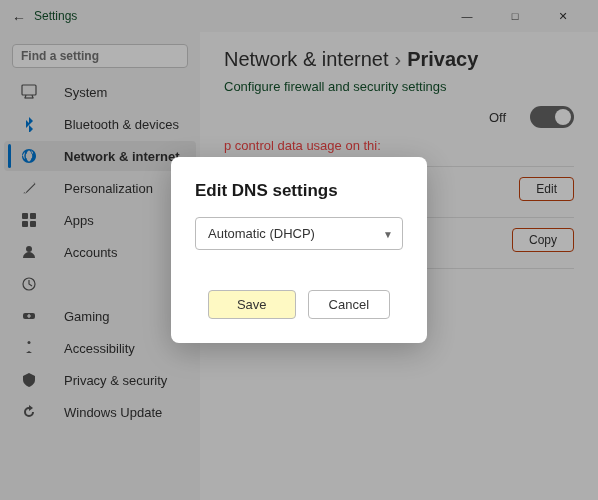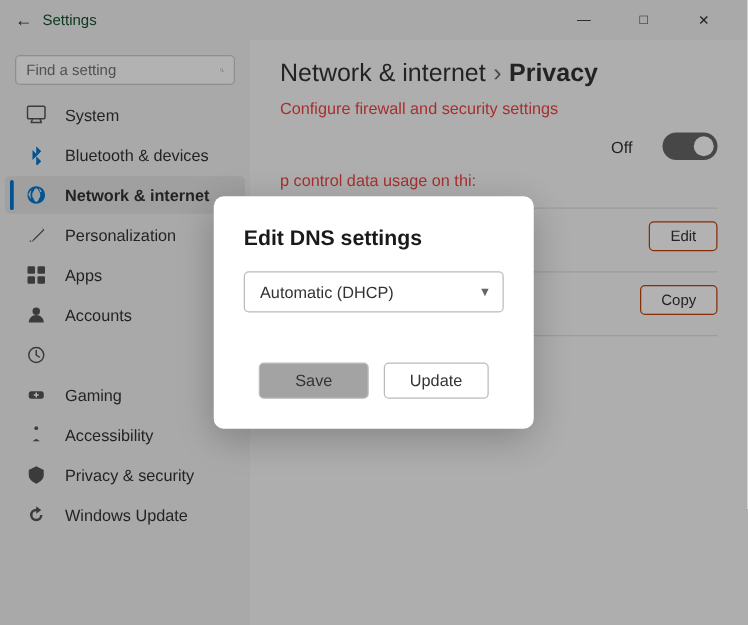--- a/index.html
+++ b/index.html
@@ -74,30 +74,31 @@
       padding: 4px 8px;
       border-radius: 4px;
     }
     .search-input {
       border: none;
       outline: none;
       font-size: 12px;
       flex: 1;
       background: transparent;
       color: #404040;
+      font-weight: bold;
     }
     .search-icon-svg {
       width: 14px;
       height: 14px;
       color: #666;
     }
     .nav-item {
       display: flex;
       align-items: center;
-      gap: 14px;
+      gap: 26px;
       padding: 6px 16px;
       font-size: 13px;
       color: #333;
       cursor: pointer;
       border-radius: 4px;
       margin: 1px 4px;
     }
     .nav-item.active {
       background: #e5e5e5;
       font-weight: 600;
@@ -147,21 +148,21 @@
       color: #666;
     }
 
     .main-content {
       padding: 0 24px;
       overflow-y: auto;
       flex: 1;
     }
 
     .firewall-link {
-      color: #ef4444;
+      color: #14532d;
       font-size: 13px;
       text-decoration: none;
       cursor: pointer;
       display: block;
       margin-bottom: 12px;
     }
 
     .ethernet-row {
       display: flex;
       align-items: center;
@@ -278,21 +279,21 @@
       color: #666;
       pointer-events: none;
     }
     .dialog-actions {
       display: flex;
       gap: 12px;
       justify-content: center;
     }
     .btn-save {
       padding: 6px 28px;
-      background: #a3a3a3;
+      background: #fef9c3;
       border: 1px solid #bbb;
       border-radius: 4px;
       font-size: 13px;
       cursor: pointer;
       color: #333;
     }
     .btn-cancel {
       padding: 6px 20px;
       background: white;
       border: 1px solid #bbb;
@@ -492,16 +493,16 @@
     <div class="select-wrapper">
       <select class="select-field">
         <option>Automatic (DHCP)</option>
         <option>Manual</option>
       </select>
       <span class="select-arrow">▼</span>
     </div>
 
     <div class="dialog-actions">
       <button class="btn-save">Save</button>
-      <button class="btn-cancel">Update</button>
+      <button class="btn-cancel">Cancel</button>
     </div>
   </div>
 </div>
 
 </body></html>

